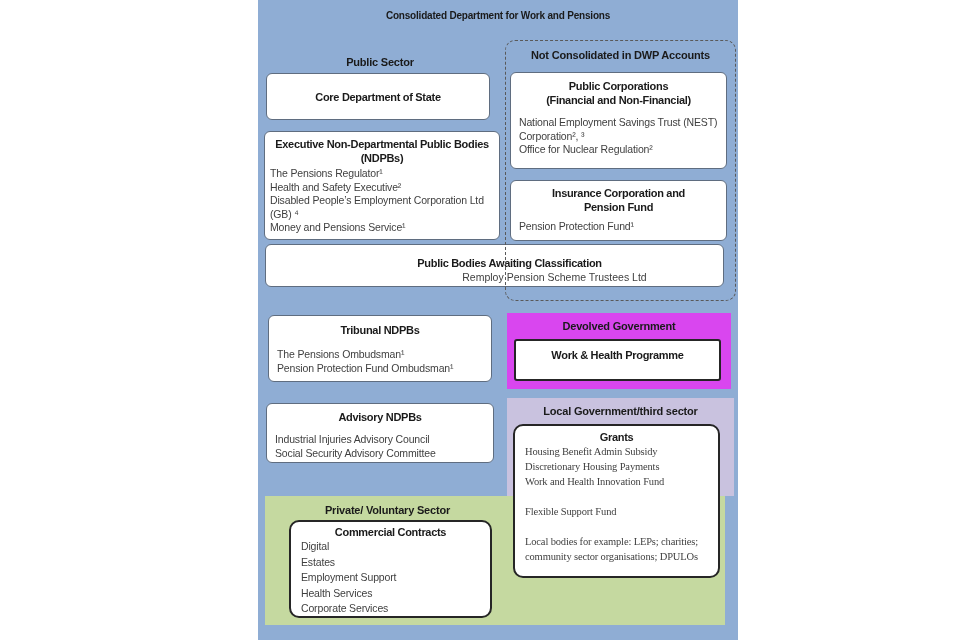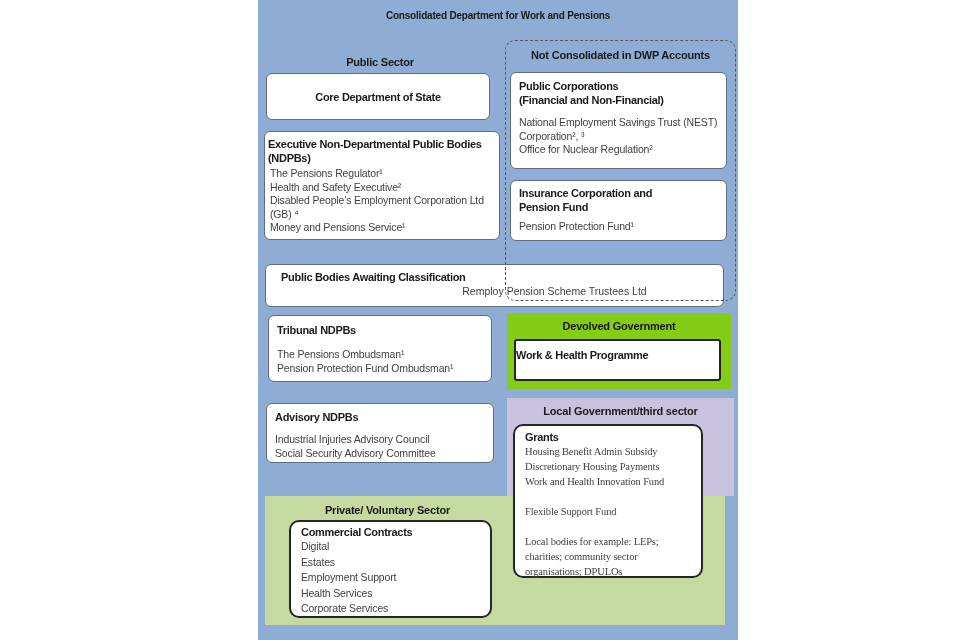--- a/index.html
+++ b/index.html
@@ -18,56 +18,56 @@
     font-size:11px;font-weight:bold;color:#1a1a1a;text-align:center;
     letter-spacing:-0.2px;white-space:nowrap;
   }
   .ps-label{left:266px;top:56px;width:228px;}
   .box{
     position:absolute;background:#ffffff;border:1px solid #5f6d80;border-radius:6px;
     box-sizing:border-box;
   }
   .thick{border:2px solid #262626;}
   .box-heading{
-    font-size:11px;font-weight:bold;color:#1a1a1a;
+    font-size:11px;font-weight:bold;color:#1a1a1a;text-align:center;
     letter-spacing:-0.3px;line-height:14px;white-space:nowrap;
   }
   .box-body{
     font-size:10.5px;color:#3f3f3f;letter-spacing:-0.15px;line-height:13.5px;
   }
   
   .core-box{left:266px;top:73px;width:224px;height:47px;display:flex;align-items:center;justify-content:center;}
   .exec-box{left:264px;top:131px;width:236px;height:109px;padding:5px 3px 0 3px;}
   .exec-box .box-body{margin-top:2px;padding:0 2px;}
-  .awaiting-box{left:265px;top:264px;width:459px;height:43px;padding-top:5px;z-index:1;}
+  .awaiting-box{left:265px;top:244px;width:459px;height:43px;padding-top:11px;z-index:1;}
   .awaiting-box .aw-heading{transform:translateX(15px);}
   .awaiting-box .aw-item{font-size:10.5px;color:#3f3f3f;text-align:center;transform:translateX(60px);line-height:14px;}
   .tribunal-box{left:268px;top:315px;width:224px;height:67px;padding:7px 8px 0 8px;}
   .tribunal-box .box-body{margin-top:10px;line-height:14px;}
   .advisory-box{left:266px;top:403px;width:228px;height:60px;padding:6px 8px 0 8px;}
   .advisory-box .box-body{margin-top:8px;line-height:14px;}
   
   .dashed-box{
     left:505px;top:40px;width:231px;height:261px;
     border:1.5px dashed #595959;border-radius:10px;box-sizing:border-box;z-index:2;
     background:transparent;
   }
   .nc-label{left:0;top:8px;width:100%;}
   .pubcorp-box{left:4px;top:31px;width:217px;height:97px;padding:6px 8px 0 8px;}
   .pubcorp-box .box-body{margin-top:9px;}
   .insurance-box{left:4px;top:139px;width:217px;height:61px;padding:5px 8px 8px 8px;}
   .insurance-box .box-body{margin-top:6px;}
   
-  .devolved-bg{left:507px;top:313px;width:224px;height:76px;background:#84cc16;}
+  .devolved-bg{left:507px;top:313px;width:224px;height:76px;background:#d946ef;}
   .dv-label{left:0;top:7px;width:100%;}
   .whp-box{left:7px;top:26px;width:207px;height:42px;border-radius:3px;padding-top:7px;}
   
   .localgov-bg{left:507px;top:398px;width:227px;height:98px;background:#c9c2df;}
   .lg-label{left:0;top:7px;width:100%;}
-  .grants-box{left:513px;top:424px;width:190px;height:154px;border-radius:10px;padding:4px 10px 0 10px;z-index:3;}
+  .grants-box{left:513px;top:424px;width:207px;height:154px;border-radius:10px;padding:4px 10px 0 10px;z-index:3;}
   .grants-box .box-body{line-height:15px;font-family:Liberation Serif, serif;}
   .gap15{height:15px;}
   
   .private-bg{left:265px;top:496px;width:460px;height:129px;background:#c5d9a0;}
   .pv-label{left:270px;top:504px;width:235px;}
   .commercial-box{left:289px;top:520px;width:203px;height:98px;border-radius:10px;padding:3px 10px 0 10px;z-index:3;}
   .commercial-box .box-body{line-height:15.5px;}
 </style>
 </head>
 <body>

